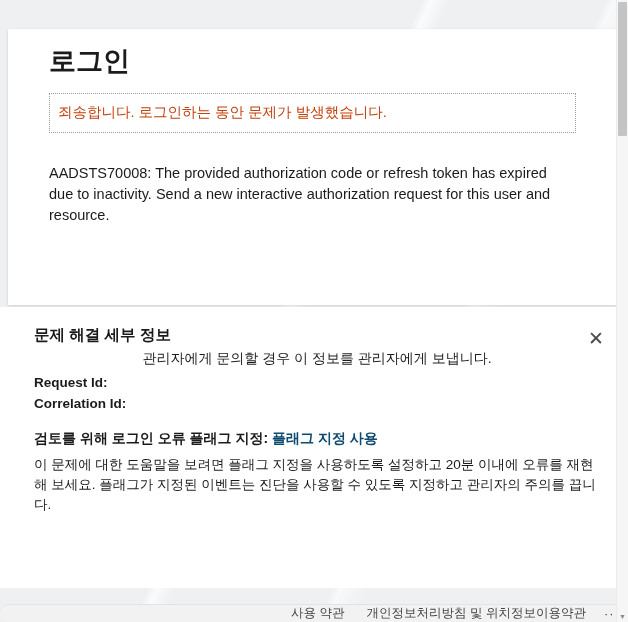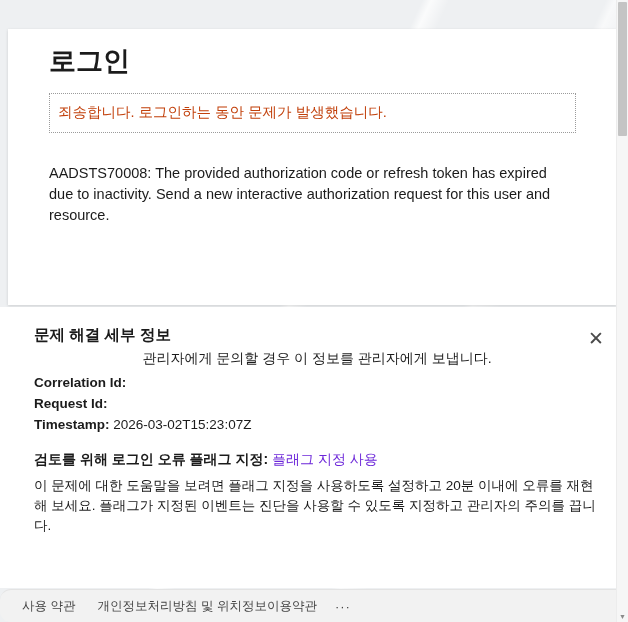--- a/index.html
+++ b/index.html
@@ -115,44 +115,44 @@
   }
   .kv .k { font-weight: bold; }
   .kv.msg { line-height: 19px; }
   .flag-line {
     margin-top: 16px;
     font-size: 14px;
     font-weight: bold;
     color: #1b1b1b;
   }
   .flag-line .flag-link {
-    color: #6d28d9;
-    font-weight: normal;
+    color: #0c4a6e;
+    font-weight: bold;
     text-decoration: none;
     cursor: pointer;
   }
   .flag-help {
     margin-top: 7px;
     font-size: 13.5px;
     line-height: 20px;
     color: #1b1b1b;
   }
 
   
   .footer {
     position: absolute;
     left: 0;
     bottom: 0;
     width: 628px;
-    height: 33px;
+    height: 18px;
     background: #f2f2f2;
     border-top: 1px solid #e3e3e3;
     display: flex;
     align-items: center;
-    justify-content: flex-start;
+    justify-content: flex-end;
     z-index: 3;
     box-sizing: border-box;
     padding-right: 8px;
     border-radius: 11px;
   }
   .footer a {
     font-size: 12.5px;
     color: #444;
     text-decoration: none;
     margin-left: 22px;
@@ -210,30 +210,26 @@
   <div class="error-detail">AADSTS70008: The provided authorization code or refresh token has expired due to inactivity. Send a new interactive authorization request for this user and resource.</div>
 </div>
 
 <div class="ts-panel">
   <div class="ts-close">✕</div>
   <div class="ts-inner">
     <div class="ts-title">문제 해결 세부 정보</div>
     <div class="ts-sub">관리자에게 문의할 경우 이 정보를 관리자에게 보냅니다.</div>
 
     <div class="kv">
-      <span class="k">Correlation Id:</span>
-      <span class="v"></span>
-    </div>
-    <div class="kv">
       <span class="k">Request Id:</span>
       <span class="v"></span>
     </div>
     <div class="kv">
-      <span class="k">Timestamp:</span>
-      <span class="v">2026-03-02T15:23:07Z</span>
+      <span class="k">Correlation Id:</span>
+      <span class="v"></span>
     </div>
 
     <div class="flag-line">
       <span>검토를 위해 로그인 오류 플래그 지정: </span><a class="flag-link">플래그 지정 사용</a>
     </div>
     <div class="flag-help">이 문제에 대한 도움말을 보려면 플래그 지정을 사용하도록 설정하고 20분 이내에 오류를 재현해 보세요. 플래그가 지정된 이벤트는 진단을 사용할 수 있도록 지정하고 관리자의 주의를 끕니다.</div>
   </div>
 </div>
 
 <div class="footer">

